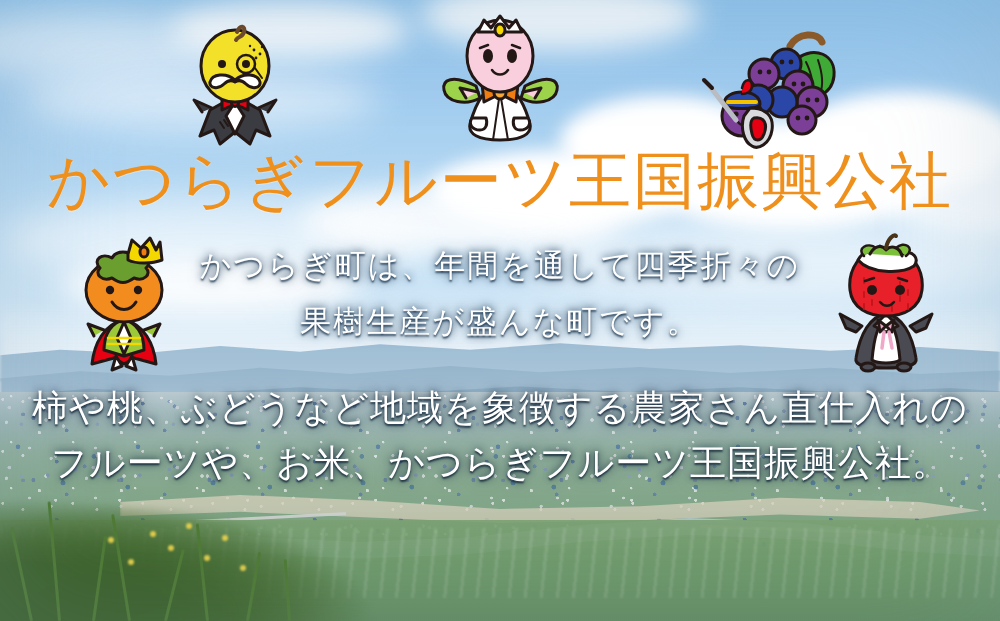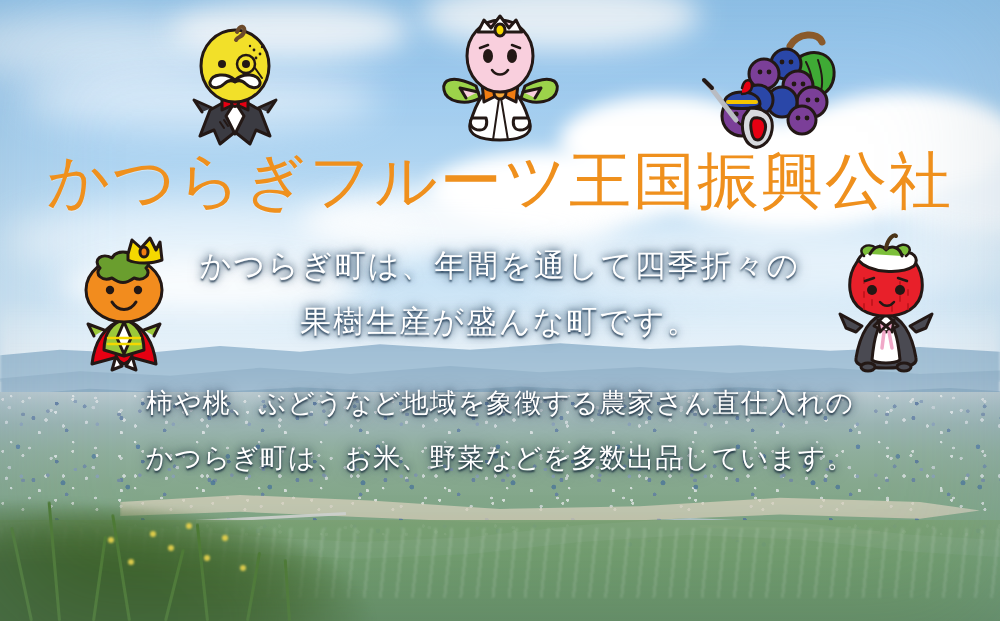--- a/index.html
+++ b/index.html
@@ -129,21 +129,21 @@
   }
   .sub{
     position:absolute;left:0;width:1000px;text-align:center;color:#ffffff;
     font-size:31px;line-height:1;letter-spacing:2px;white-space:nowrap;
     text-shadow:0 0 7px rgba(20,50,80,.85),0 0 14px rgba(20,50,80,.55),0 2px 2px rgba(10,35,60,.75);
   }
   .sub1{top:250px;}
   .sub2{top:306px;}
   .body{
     position:absolute;left:0;width:1000px;text-align:center;color:#ffffff;
-    font-size:27px;line-height:1;letter-spacing:1px;white-space:nowrap;
+    font-size:36px;line-height:1;letter-spacing:1px;white-space:nowrap;
     text-shadow:0 0 7px rgba(25,45,65,.85),0 0 15px rgba(25,45,65,.5),0 2px 2px rgba(10,30,50,.8);
   }
   .b1{top:390px;}
   .b2{top:445px;}
   .b3{top:525px;}
 
   
   .mascot{position:absolute;}
   .mascot svg{display:block;overflow:visible;}
 </style>
@@ -410,15 +410,15 @@
       </g>
     </svg>
   </div>
 
   <div class="title">かつらぎフルーツ王国振興公社</div>
 
   <div class="sub sub2">果樹生産が盛んな町です。</div>
   <div class="sub sub1">かつらぎ町は、年間を通して四季折々の</div>
 
   <div class="body b1">柿や桃、ぶどうなど地域を象徴する農家さん直仕入れの</div>
-  <div class="body b2">かつらぎ町は、お米、野菜などを多数出品しています。</div>
+  <div class="body b2">フルーツや、お米、かつらぎフルーツ王国振興公社。</div>
 
 </div>
 
 </body></html>

